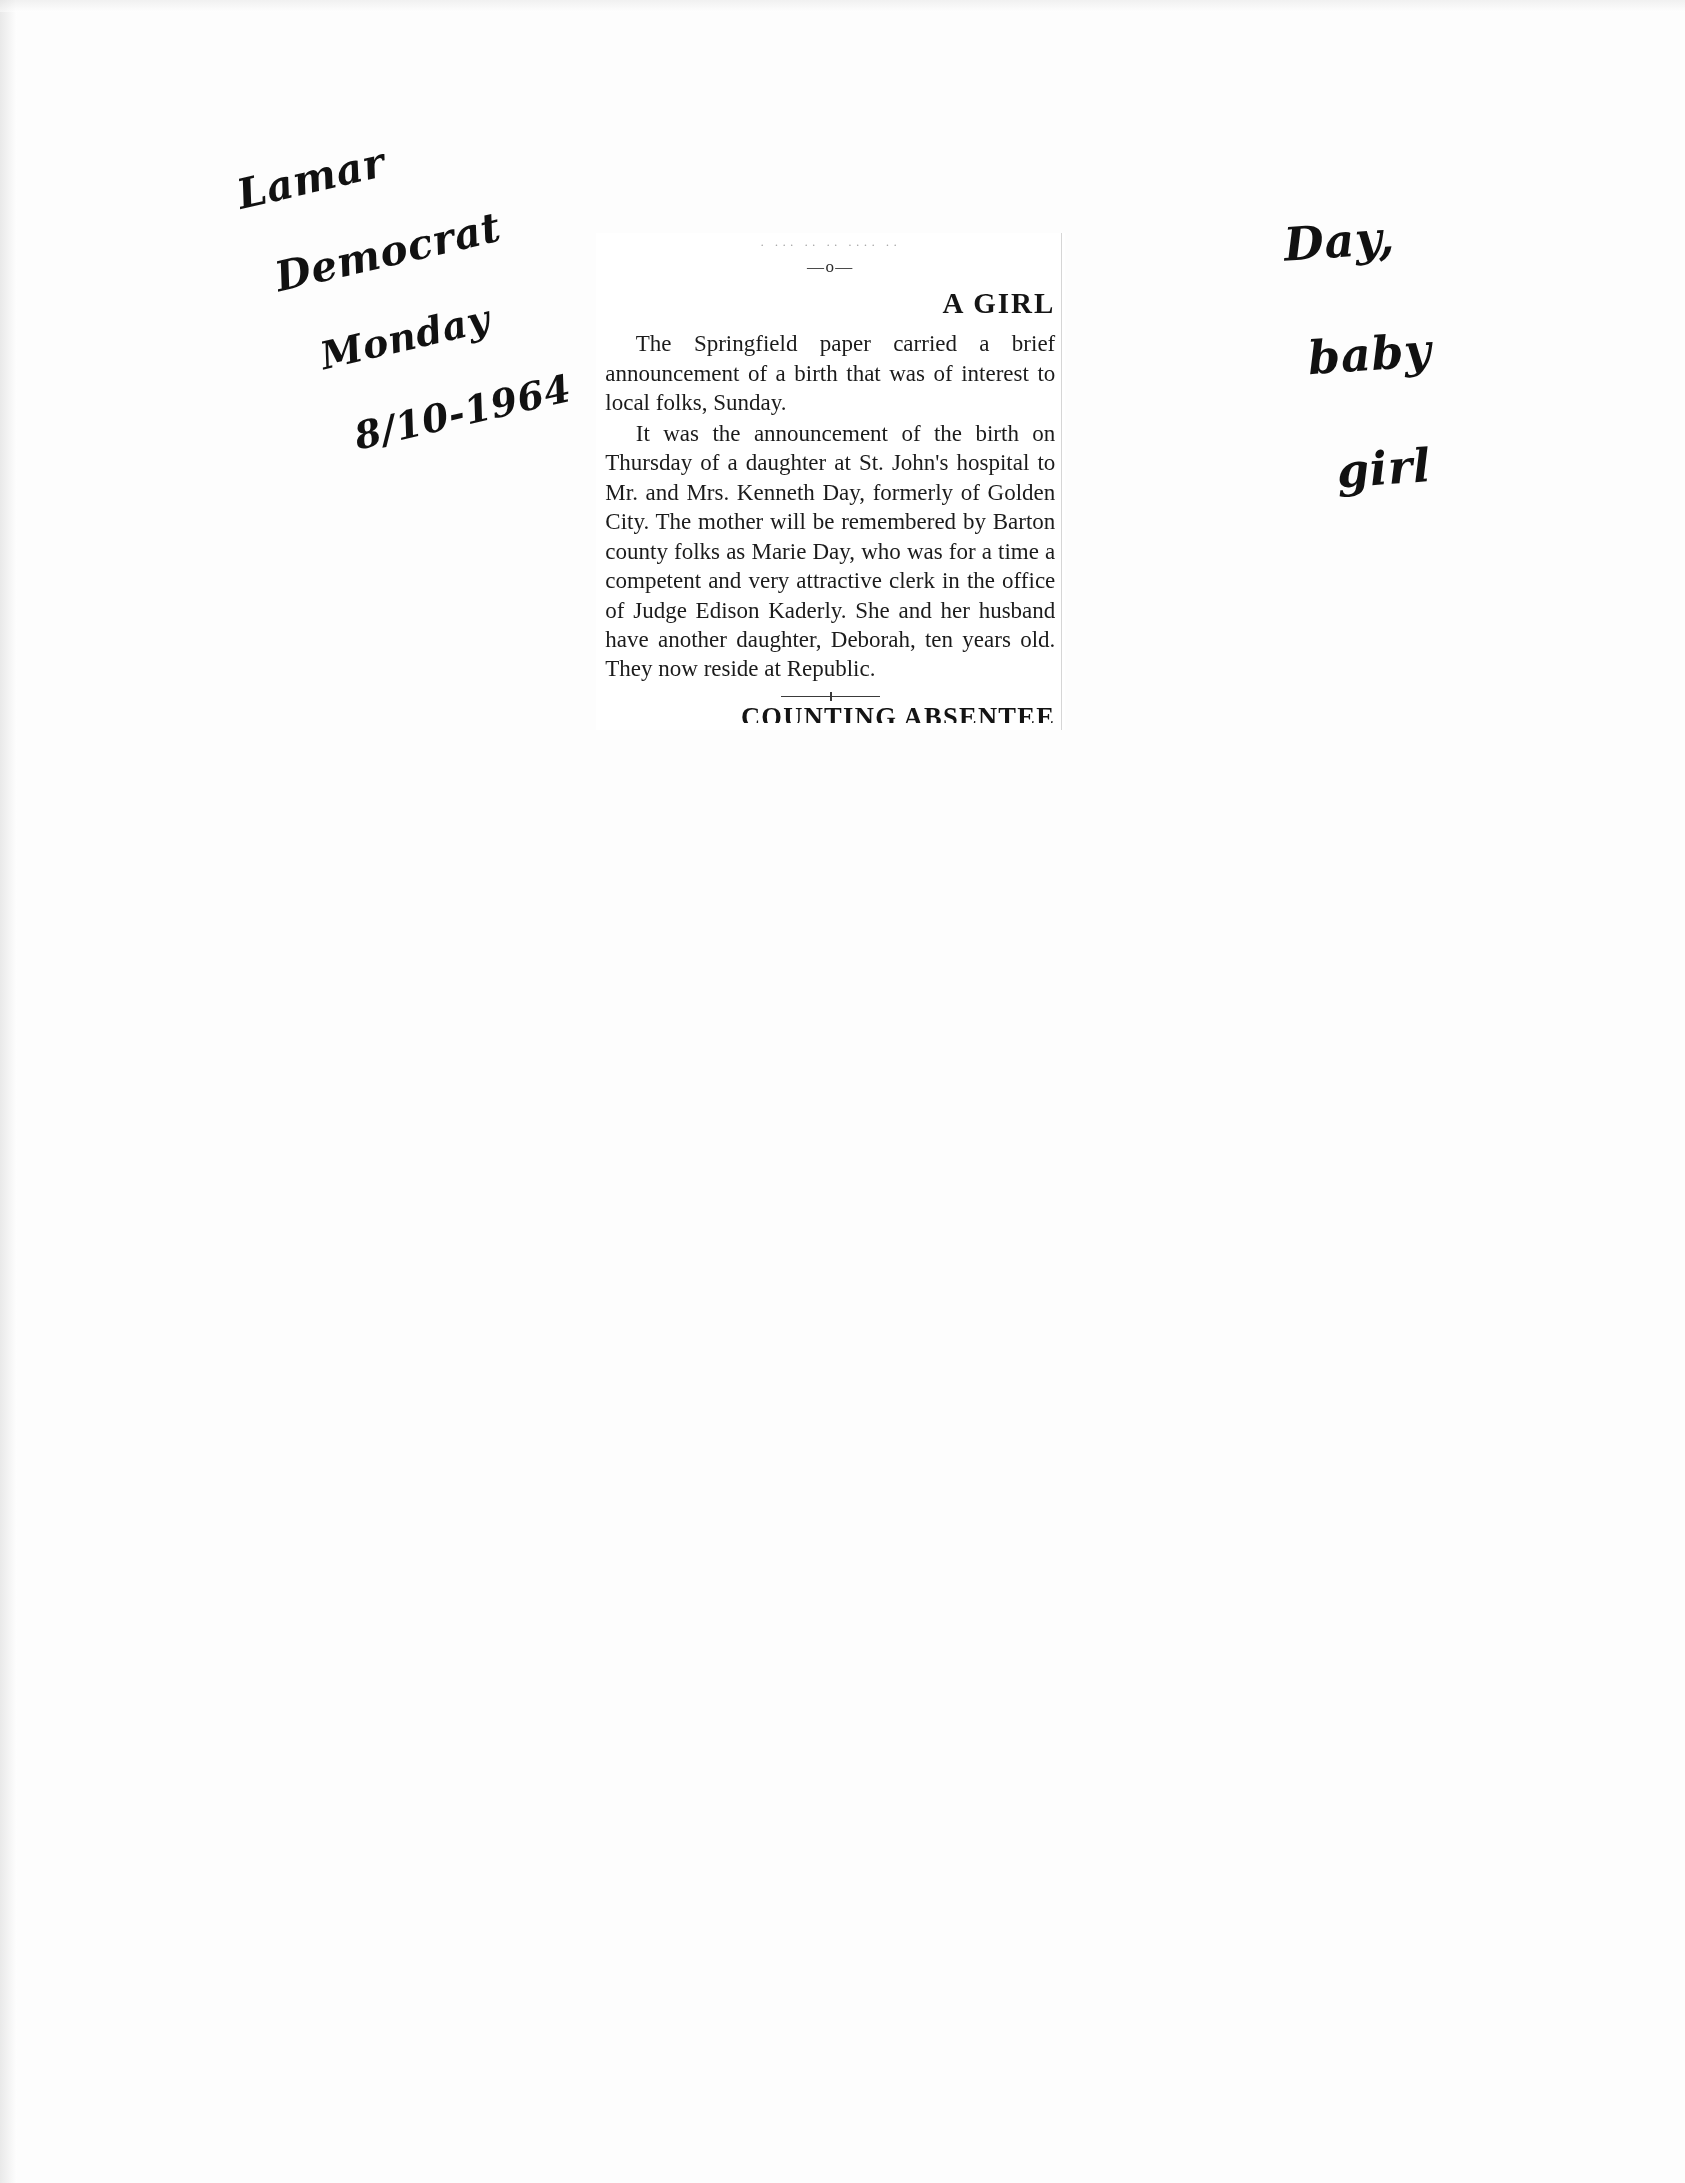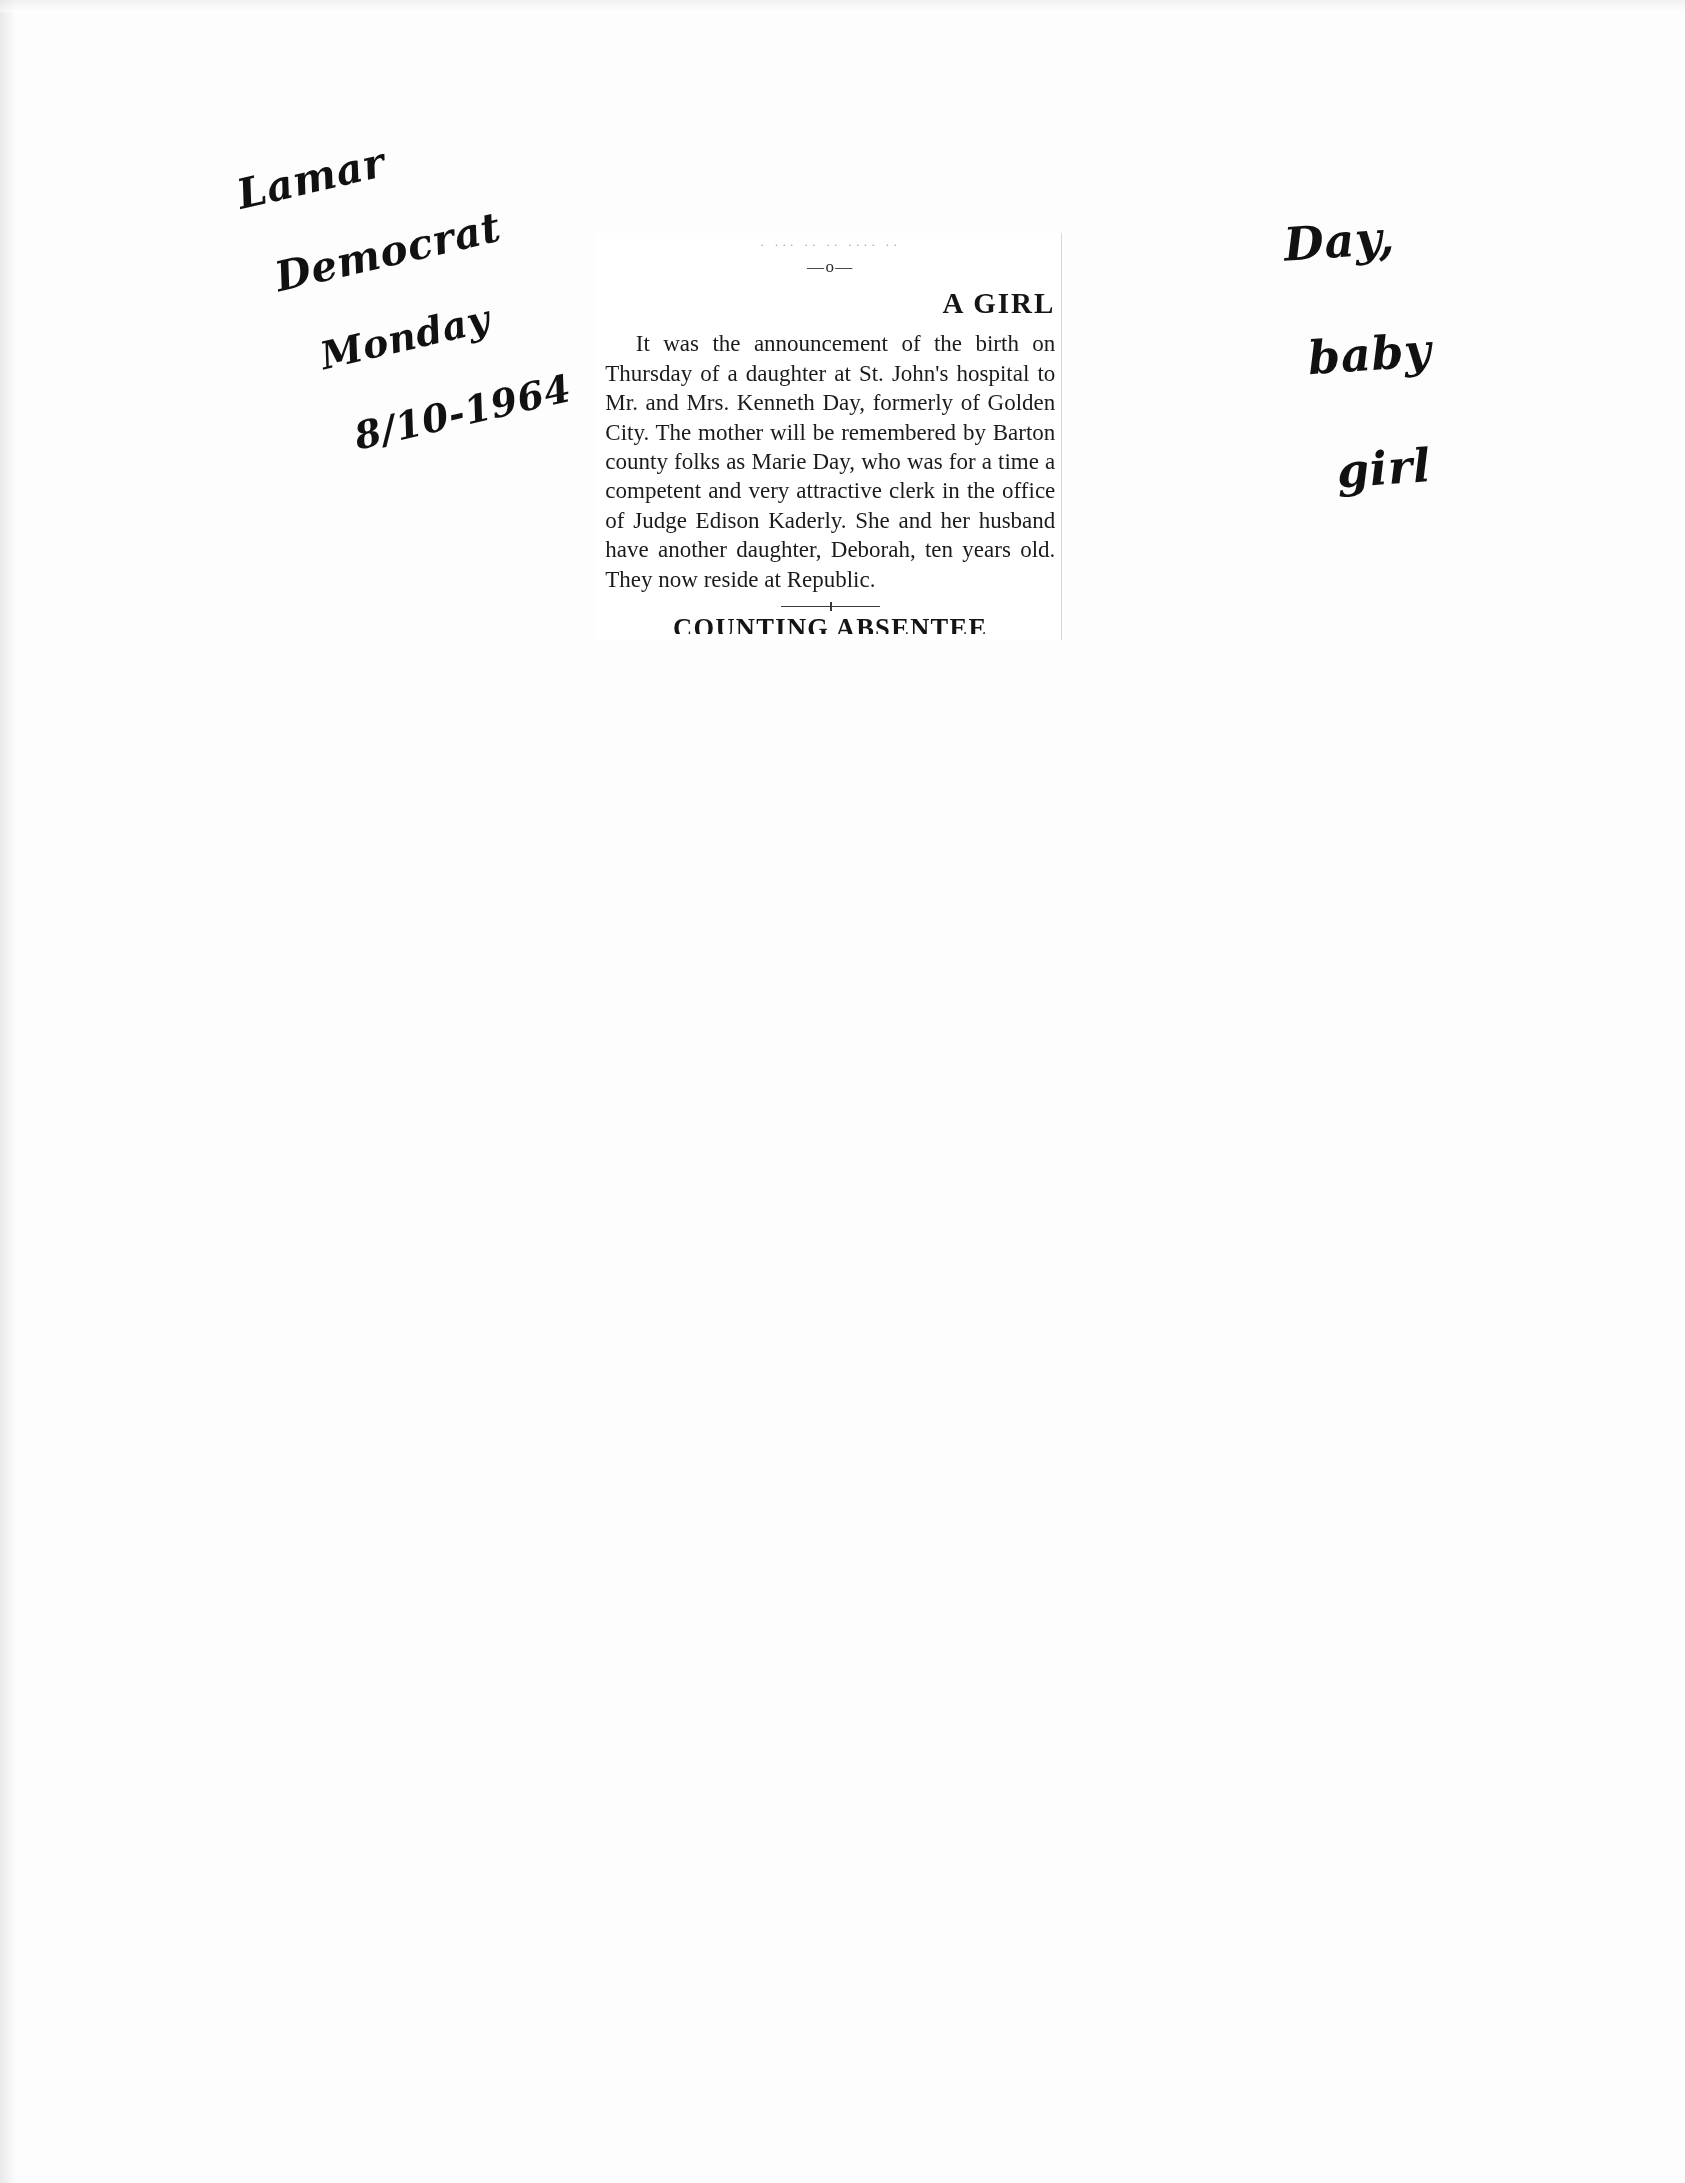--- a/index.html
+++ b/index.html
@@ -132,21 +132,21 @@
   .clip-rule-bottom::after {
     content: "";
     position: absolute;
     left: 50%;
     top: -5.3px;
     width: 1.3px; height: 9.3px;
     background: #3a3a3a;
   }
   .clip-nextheadline {
     margin-top: 9.3px;
-    text-align: center;
+    text-align: right;
     font-family: "Liberation Serif", serif;
     font-weight: bold;
     font-size: 26.5px;
     letter-spacing: 1.3px;
     color: #141414;
     height: 17px;
     overflow: hidden;
     line-height: 0.86;
   }
   
@@ -180,20 +180,21 @@
   <div class="clipping">
     <div class="clip-col-edge"></div>
 
     <div class="clip-torn-top">· ··· ·· ·· ···· ··</div>
 
     <div class="rule-dinkus">—o—</div>
 
     <div class="clip-headline">A GIRL</div>
 
     <div class="clip-body">
+      <p>The Springfield paper carried a brief announcement of a birth that was of interest to local folks, Sunday.</p>
       <p>It was the announcement of the birth on Thursday of a daughter at St. John's hospital to Mr. and Mrs. Kenneth Day, formerly of Golden City. The mother will be remembered by Barton county folks as Marie Day, who was for a time a competent and very attractive clerk in the office of Judge Edison Kaderly. She and her husband have another daughter, Deborah, ten years old. They now reside at Republic.</p>
     </div>
 
     <div class="clip-rule-bottom"></div>
 
     <div class="clip-nextheadline">COUNTING ABSENTEE</div>
   </div>
 </div>
 
 

